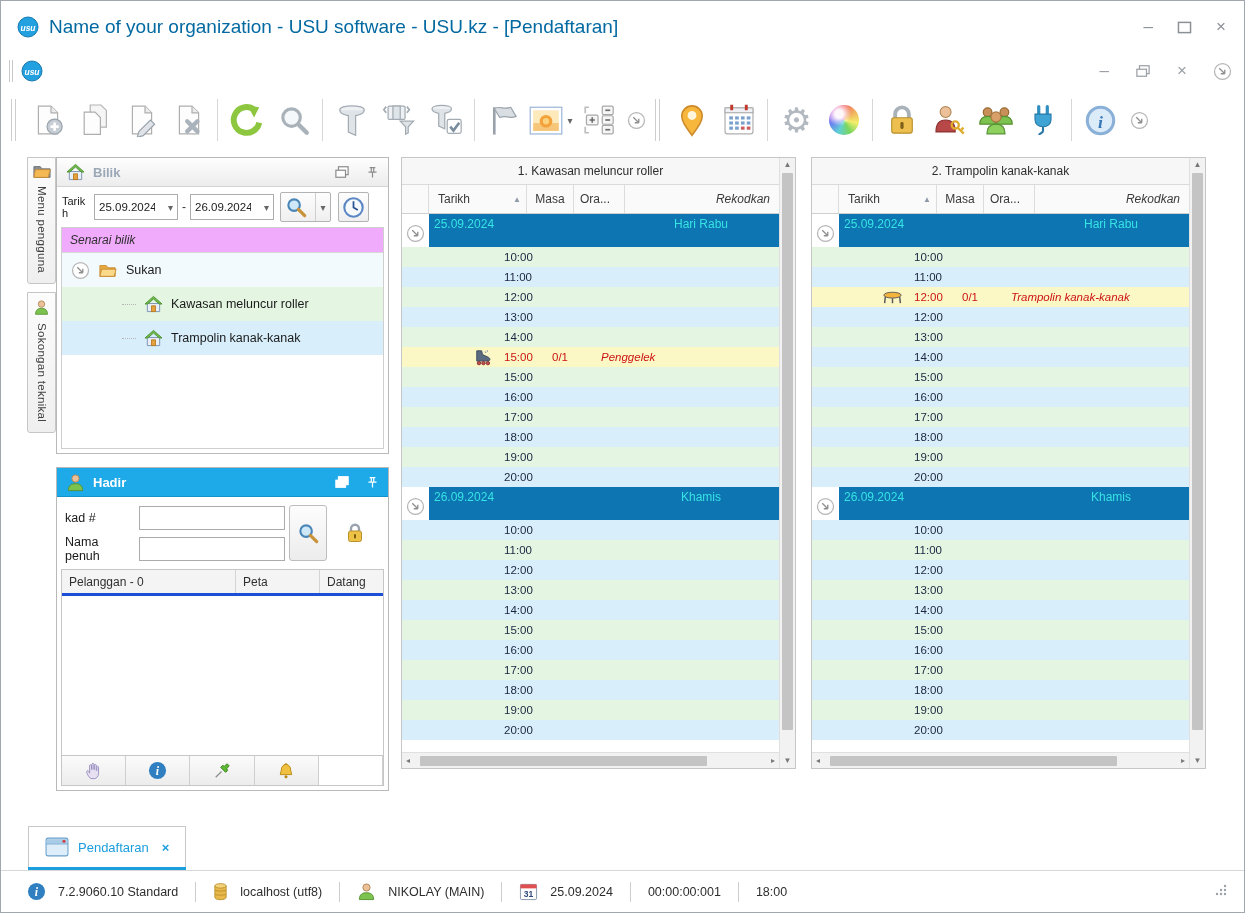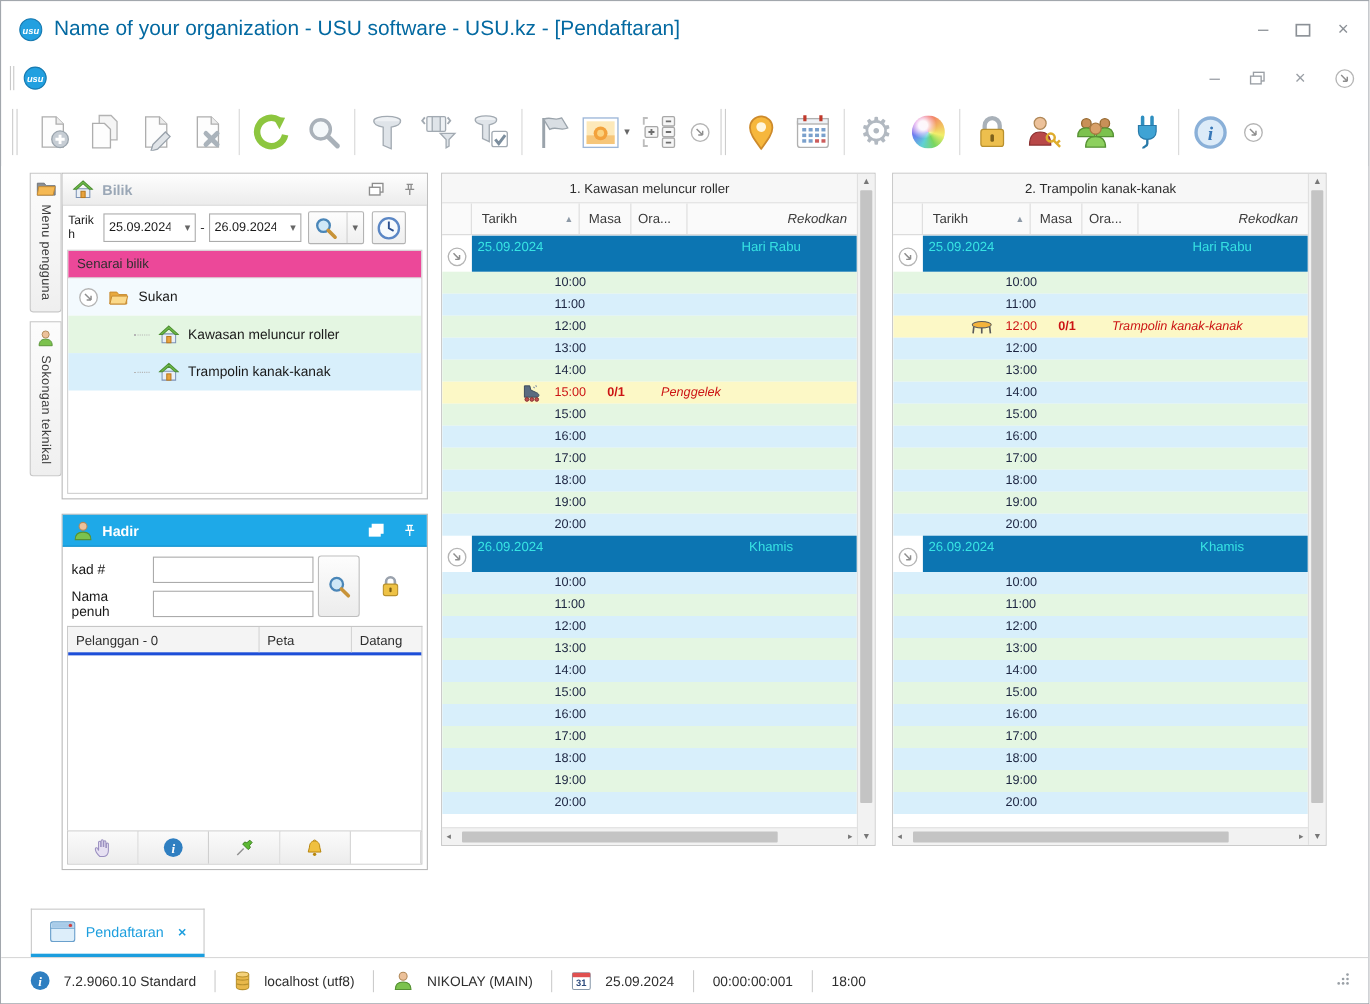--- a/index.html
+++ b/index.html
@@ -61,22 +61,22 @@
   .combo .cv{max-width:56px;overflow:hidden;white-space:nowrap;font-size:11.5px;color:#1a1a1a;}
   .combo .caret{margin-left:auto;}
   .range-dash{color:#333;}
   .split-btn{height:30px;border:1px solid #b3b3b3;border-radius:2px;background:linear-gradient(#fdfdfd,#efefef);
     display:flex;align-items:center;margin-left:2px;}
   .split-btn .sb-main{padding:0 4px;}
   .split-btn .sb-drop{width:15px;align-self:stretch;display:flex;align-items:center;justify-content:center;border-left:1px solid #cfcfcf;}
   .sq-btn{width:31px;height:30px;border:1px solid #b3b3b3;border-radius:2px;background:linear-gradient(#fdfdfd,#efefef);
     display:flex;align-items:center;justify-content:center;margin-left:3px;}
   .tree-box{flex:1;margin:0 4px 4px;border:1px solid #cfcfcf;display:flex;flex-direction:column;overflow:hidden;}
-  .list-hd{flex:none;height:25px;background:#ec4899;border-bottom:1px solid #d8d8d8;display:flex;align-items:center;
-    padding:0 8px;color:#2f2f2f;font-size:12px;}
+  .list-hd{flex:none;height:25px;background:#f0abfc;border-bottom:1px solid #d8d8d8;display:flex;align-items:center;
+    padding:0 8px;color:#2f2f2f;font-size:12px;font-style:italic;}
   .tree-row{height:34px;display:flex;align-items:center;font-size:12.5px;color:#1a1a1a;}
   .tree-root{padding-left:9px;gap:9px;background:#f3fafe;}
   .tree-child{padding-left:60px;gap:8px;}
   .tree-child .dots{width:14px;border-top:1px dotted #b5b5b5;}
   .tint-green{background:#e4f6e2;}
   .tint-blue{background:#d8effb;}
 
   
   .hadir{left:55px;top:316px;width:333px;height:324px;}
   .hadir-form{flex:none;display:grid;grid-template-columns:70px 146px 42px 40px;grid-template-rows:29px 29px;
@@ -116,21 +116,21 @@
   .grow{flex:none;height:33px;display:flex;}
   .grow .g-gutter{width:27px;flex:none;display:flex;justify-content:center;padding-top:5px;}
   .grow .g-bar{flex:1;background:#0c75b2;color:#37e3e3;position:relative;padding:3px 0 0 5px;font-size:12px;}
   .grow .g-day{position:absolute;top:3px;right:78px;transform:translateX(50%);white-space:nowrap;}
   .drow{flex:none;height:20px;display:flex;align-items:center;color:#1b2440;font-size:11.5px;}
   .drow.green{background:#e4f6e2;}
   .drow.blue{background:#d8effb;}
   .drow.event{background:#fcf8c6;color:#cc1414;}
   .drow .c-date{display:flex;justify-content:flex-end;padding-right:7px;}
   .drow .c-time{padding-left:4px;}
-  .drow .c-occ{padding-left:5px;font-weight:bold;}
+  .drow .c-occ{padding-left:5px;}
   .drow .c-rec{padding-left:3px;overflow:hidden;white-space:nowrap;}
   .vscroll{width:16px;flex:none;background:#f2f2f2;border-left:1px solid #e0e0e0;position:relative;}
   .vscroll .arr{position:absolute;left:0;width:100%;text-align:center;font-size:8px;color:#777;line-height:14px;}
   .vscroll .a-up{top:0;} .vscroll .a-dn{bottom:0;}
   .vscroll .thumb{position:absolute;left:2px;right:2px;top:15px;bottom:38px;background:#c4c4c4;border-radius:1px;}
   .hscroll{flex:none;height:16px;background:#f2f2f2;border-top:1px solid #e0e0e0;position:relative;}
   .hscroll .arr{position:absolute;top:0;height:100%;display:flex;align-items:center;font-size:8px;color:#777;}
   .hscroll .a-l{left:4px;} .hscroll .a-r{right:4px;}
   .hscroll .thumb{position:absolute;top:3px;height:10px;left:18px;width:76%;background:#c4c4c4;border-radius:1px;}
 

